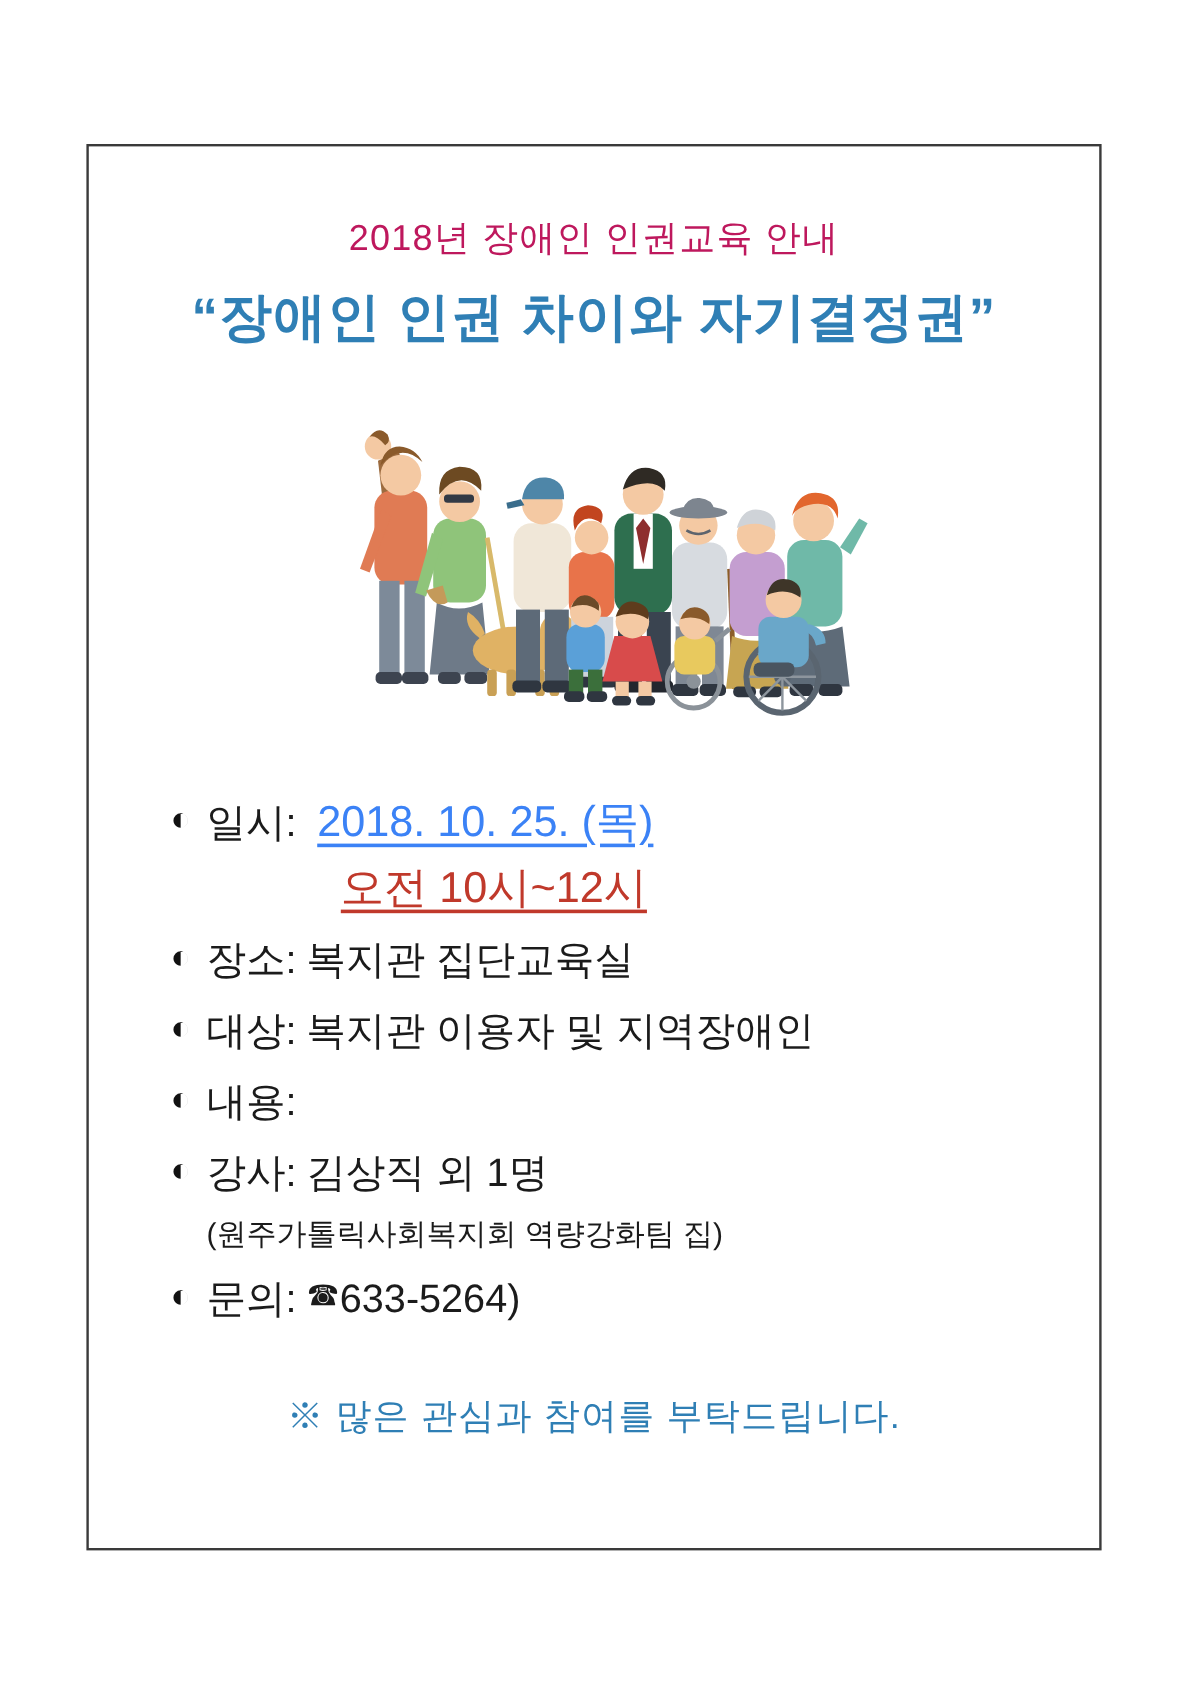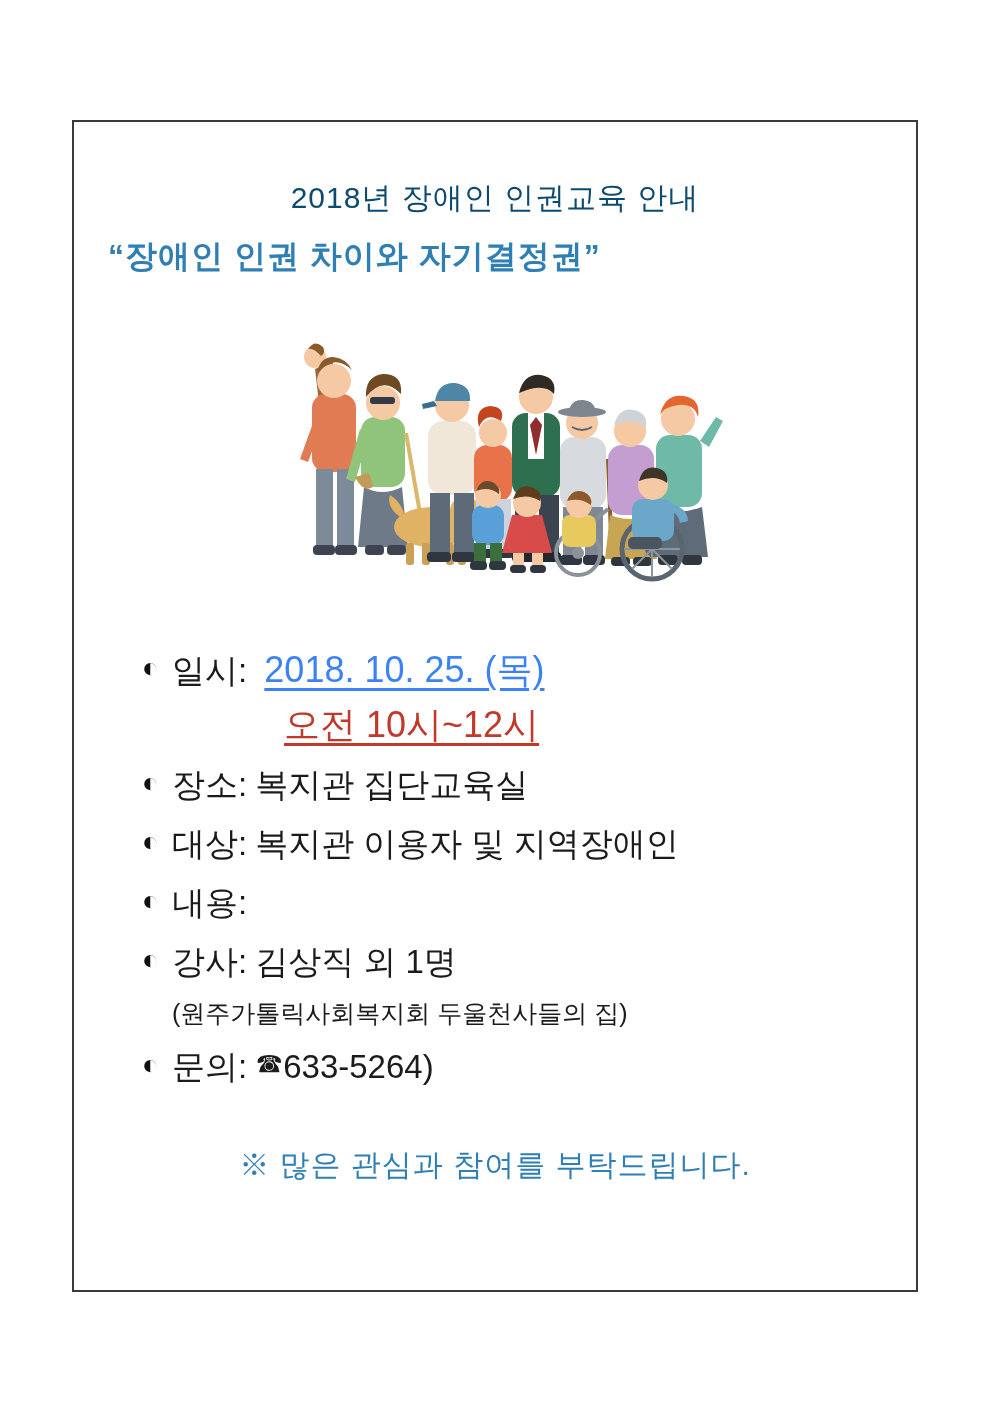--- a/index.html
+++ b/index.html
@@ -34,28 +34,29 @@
     right: 0;
     bottom: 0;
     padding: 40px 34px 20px 34px;
     box-sizing: border-box;
   }
 
   .subtitle {
     text-align: center;
     font-size: 30px;
     letter-spacing: 1px;
-    color: #0c4a6e;
+    color: #be185d;
     font-weight: 400;
     margin: 16px 0 0 0;
     font-family: "Liberation Sans", sans-serif;
   }
 
   .main-title {
-    font-size: 32px;
+    text-align: center;
+    font-size: 44px;
     font-weight: bold;
     color: #2f7fb5;
     letter-spacing: 1px;
     margin: 16px 0 0 0;
   }
 
   
   .illustration {
     position: relative;
     width: 470px;
@@ -323,21 +324,21 @@
         <span class="info-label">내용:</span>
       </li>
 
       <li class="info-item">
         <span class="bullet">◐</span>
         <span class="info-label">강사:</span>
         <span class="info-value">김상직 외 1명</span>
       </li>
     </ul>
 
-    <div class="sub-note">(원주가톨릭사회복지회 두울천사들의 집)</div>
+    <div class="sub-note">(원주가톨릭사회복지회 역량강화팀 집)</div>
 
     <ul class="info-list" style="margin-top:0;">
       <li class="info-item">
         <span class="bullet">◐</span>
         <span class="info-label">문의:</span>
         <span class="phone-glyph">☎</span>
         <span class="info-value">633-5264)</span>
       </li>
     </ul>
 

